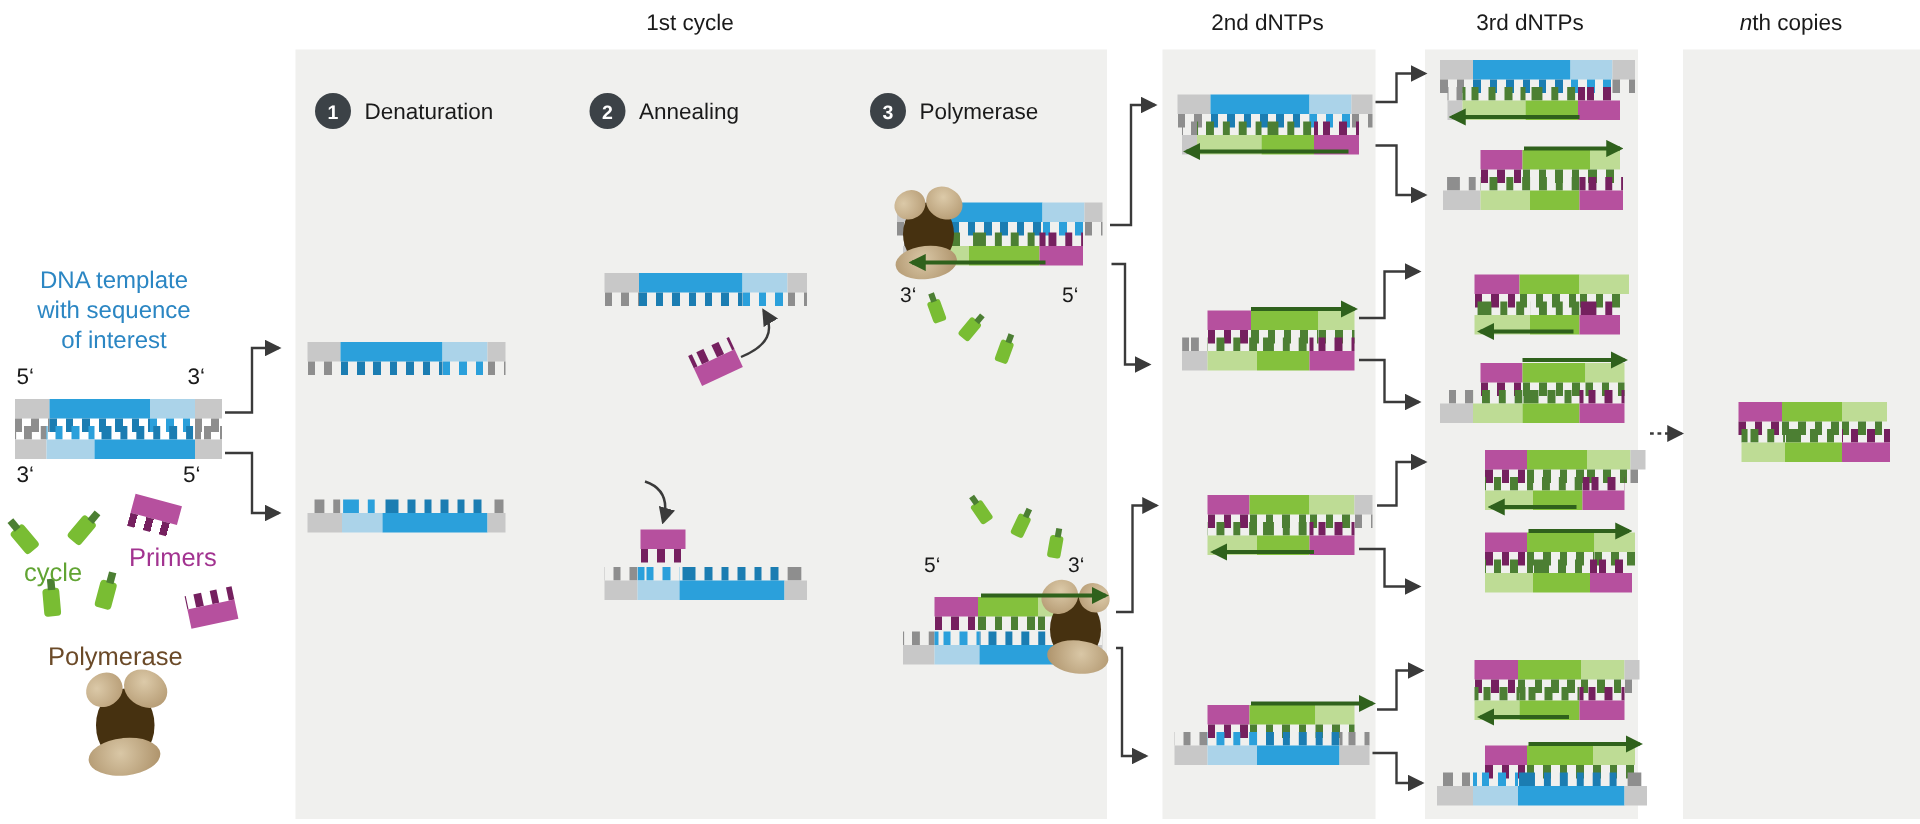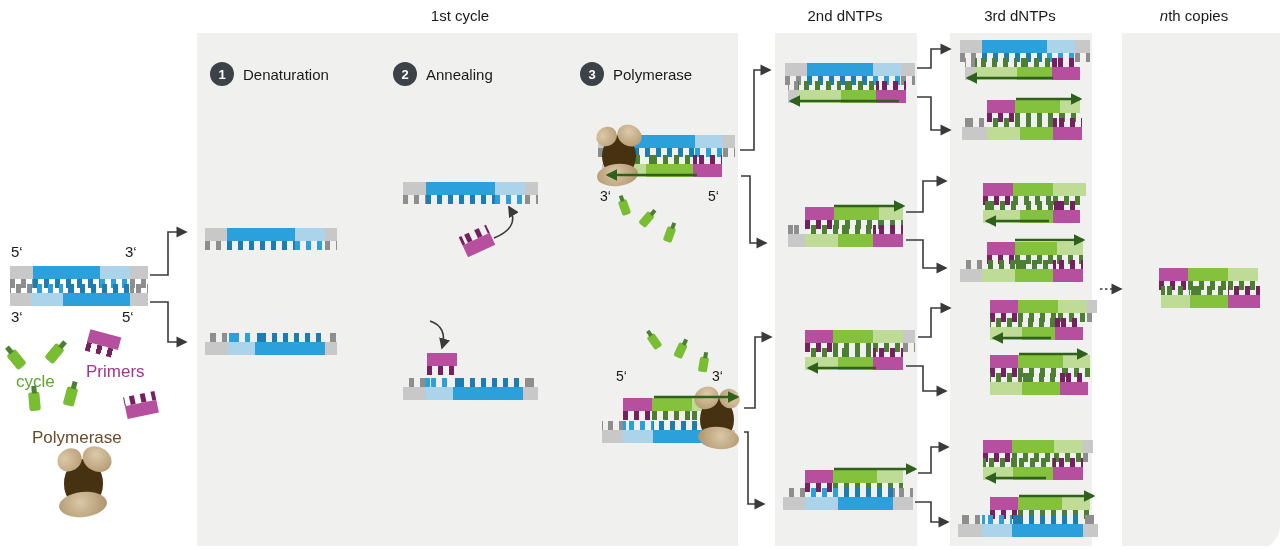--- a/index.html
+++ b/index.html
@@ -1,17 +1,17 @@
 <!DOCTYPE html>
 <html><head>
 <meta charset="utf-8">
 <style>
   html,body{margin:0;padding:0;background:#ffffff;}
   .canvas{position:relative;width:1280px;height:549px;background:#ffffff;overflow:hidden;
-          font-family:"Liberation Sans",sans-serif;color:#1a1a1a;border-radius:23px;}
+          font-family:"Liberation Sans",sans-serif;color:#1a1a1a;}
   .panel{position:absolute;top:33px;height:513px;background:#f0f0ee;z-index:1;}
   .layer{position:absolute;left:0;top:0;width:1280px;height:549px;z-index:2;}
   .txt{position:absolute;z-index:3;}
   .title{font-size:15px;text-align:center;width:130px;}
   .step{display:flex;align-items:center;gap:9px;font-size:15px;}
   .badge{width:24px;height:24px;border-radius:50%;background:#3c4247;color:#fff;font-size:13px;
          font-weight:bold;display:flex;align-items:center;justify-content:center;}
   .dna-label{width:142px;text-align:center;font-size:16px;line-height:20px;color:#2b86c3;white-space:pre-line;}
   .prime{font-size:15px;}
   .prime.small{font-size:14px;}
@@ -763,20 +763,23 @@
   </div>
   <div class="txt step" style="left:393px;top:62px;">
     <span class="badge">2</span>
     <span>Annealing</span>
   </div>
   <div class="txt step" style="left:580px;top:62px;">
     <span class="badge">3</span>
     <span>Polymerase</span>
   </div>
 
+  <div class="txt dna-label" style="left:5px;top:178px;">DNA template
+with sequence
+of interest</div>
   <div class="txt prime" style="left:11px;top:243px;">5‘</div>
   <div class="txt prime" style="left:125px;top:243px;">3‘</div>
   <div class="txt prime" style="left:11px;top:308px;">3‘</div>
   <div class="txt prime" style="left:122px;top:308px;">5‘</div>
   <div class="txt legend-label green-txt" style="left:16px;top:372px;">cycle</div>
   <div class="txt legend-label magenta-txt" style="left:86px;top:362px;">Primers</div>
   <div class="txt legend-label brown-txt" style="left:32px;top:428px;">Polymerase</div>
 
   <div class="txt prime small" style="left:600px;top:188px;">3‘</div>
   <div class="txt prime small" style="left:708px;top:188px;">5‘</div>

